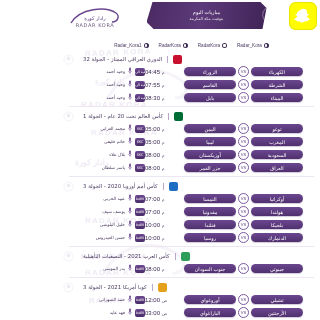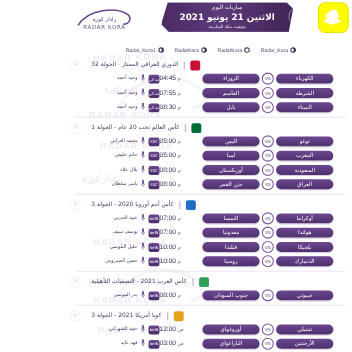--- a/index.html
+++ b/index.html
@@ -180,21 +180,20 @@
     </svg>
   </div>
 
   <div class="banner-wrap">
     <div class="banner">
       <svg class="banner-ball" viewBox="0 0 24 24">
         <circle cx="12" cy="12" r="10" fill="none" stroke="#cdbcdd" stroke-width="1.4"></circle>
         <path d="M12 5l4 3-1.5 5h-5L8 8z" fill="#cdbcdd" opacity=".7"></path>
       </svg>
       <div class="b1">مباريات اليوم</div>
-      <div class="b2">الاثنين 21 يونيو 2021</div>
       <div class="b3">بتوقيت مكة المكرمة</div>
     </div>
   </div>
 
   <div class="brand">
     <svg viewBox="0 0 54 22">
       <path d="M3 19 C 12 4, 38 2, 48 9 C 52 12, 50 18, 44 18" fill="none" stroke="#6b4790" stroke-width="1.4"></path>
     </svg>
     <div class="b-ar" style="position:relative;z-index:2;margin-top:8px;">رادار كورة</div>
     <div class="b-en" style="position:relative;z-index:2;">RADAR KORA</div>

